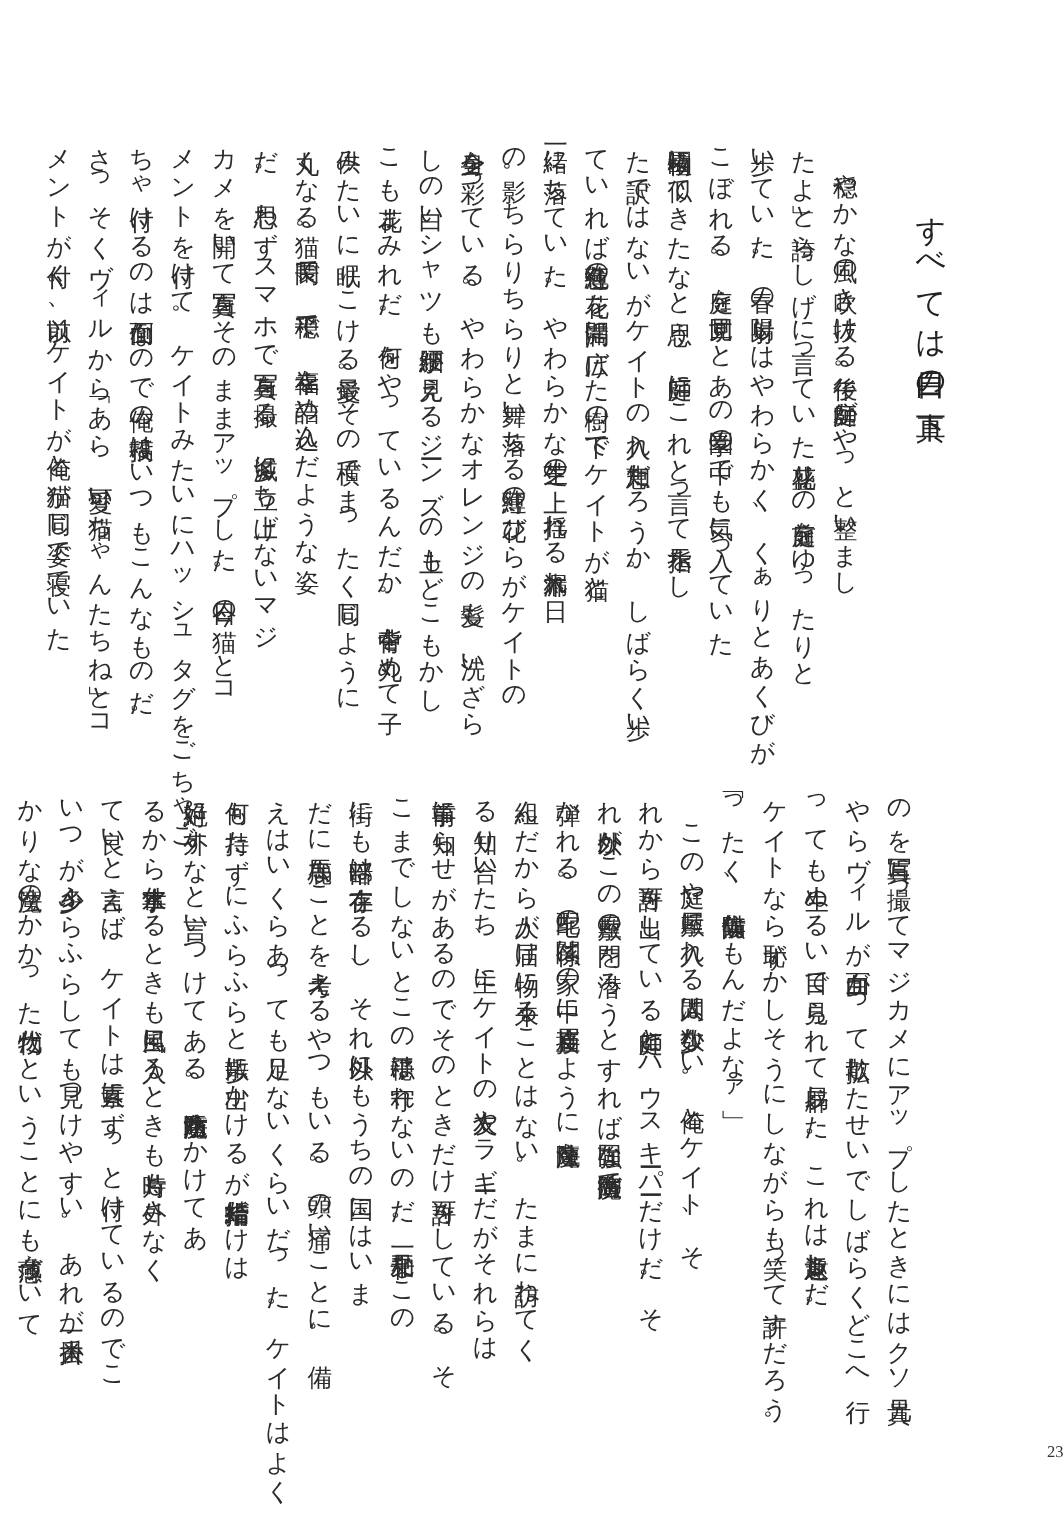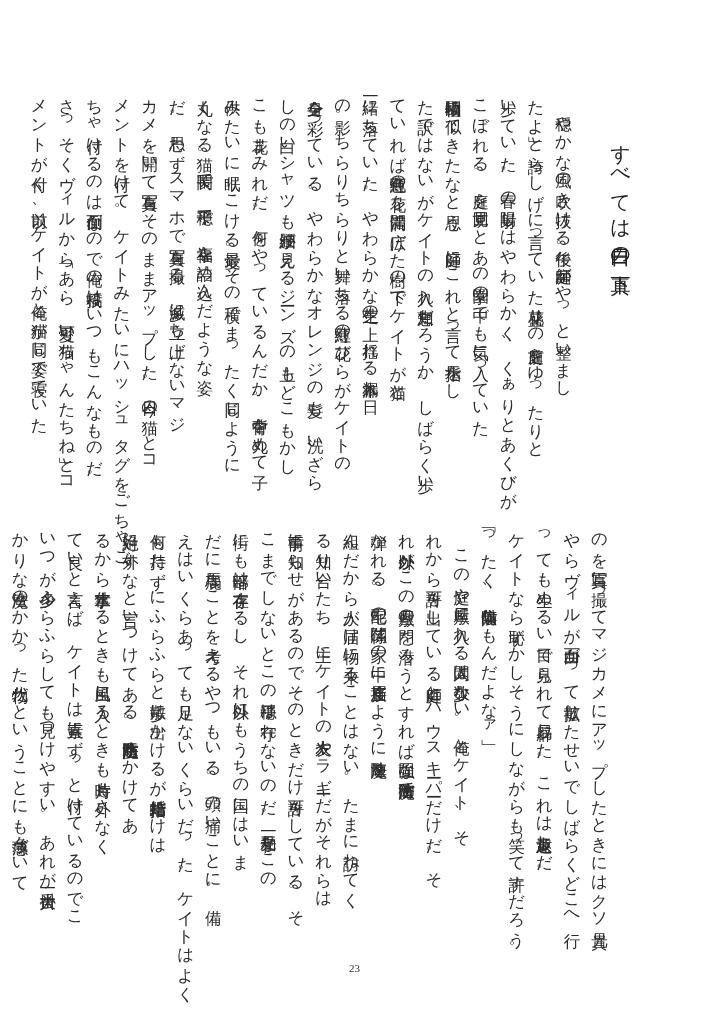--- a/index.html
+++ b/index.html
@@ -51,21 +51,21 @@
     }
     .col {
       display: block;
       white-space: nowrap;
     }
     .page-number {
       position: absolute;
       left: 0;
       width: 709px;
       top: 962px;
-      text-align: center;
+      text-align: right;
       font-size: 11px;
       color: #333;
       font-family: "Liberation Serif", serif;
     }
   </style>
 </head>
 <body>
 
 <div class="page">
 

